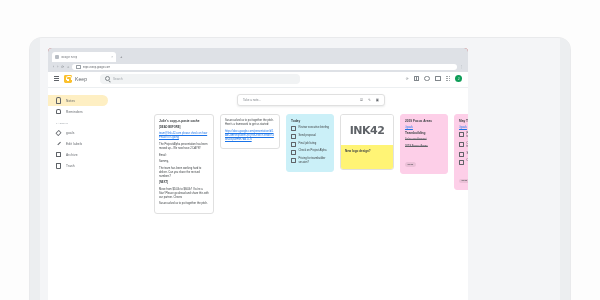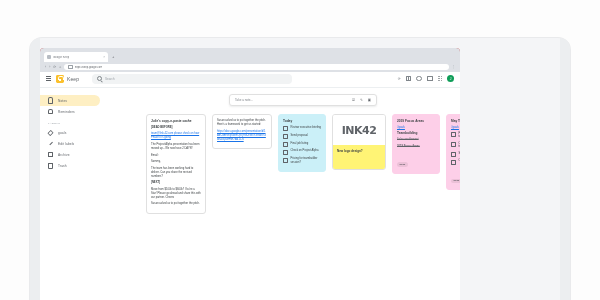--- a/index.html
+++ b/index.html
@@ -12,21 +12,21 @@
   .stage{position:relative;width:600px;height:300px;background:#fdfdfd;}
 
   
   .laptop{
     position:absolute;left:30px;top:38px;width:540px;height:262px;
     background:#f4f5f7;
     border-radius:12px 12px 0 0;
     box-shadow:0 0 0 1px #e9eaec;
   }
   .laptop-inner{
-    position:absolute;left:10px;top:10px;width:420px;height:252px;
+    position:absolute;left:18px;top:10px;width:420px;height:252px;
     background:#b91c1c;border-radius:4px 4px 0 0;overflow:hidden;
   }
   .bezel-left,.bezel-right{
     position:absolute;top:0;width:10px;height:262px;background:#eceef0;
   }
   .bezel-left{left:0;border-radius:12px 0 0 0;}
   .bezel-right{right:0;border-radius:0 12px 0 0;}
 
   
   .chrome{background:#dee1e6;height:22px;position:relative;}

